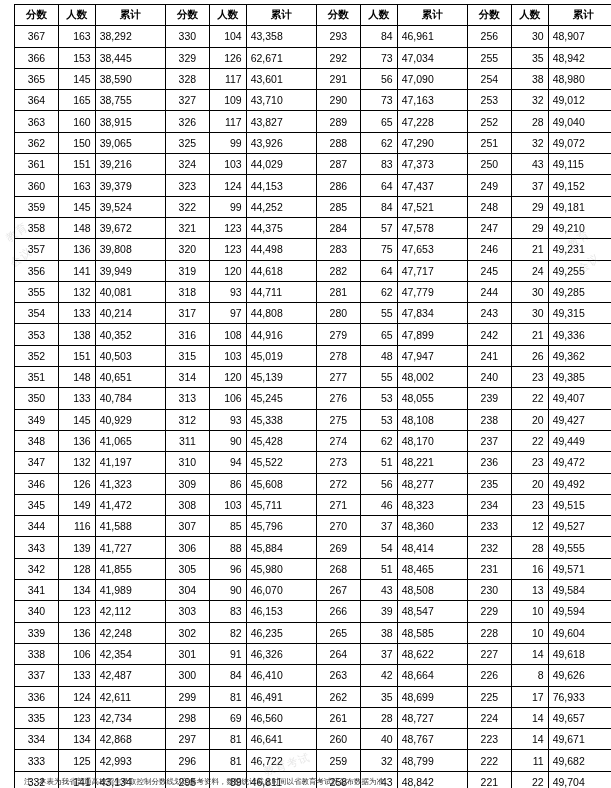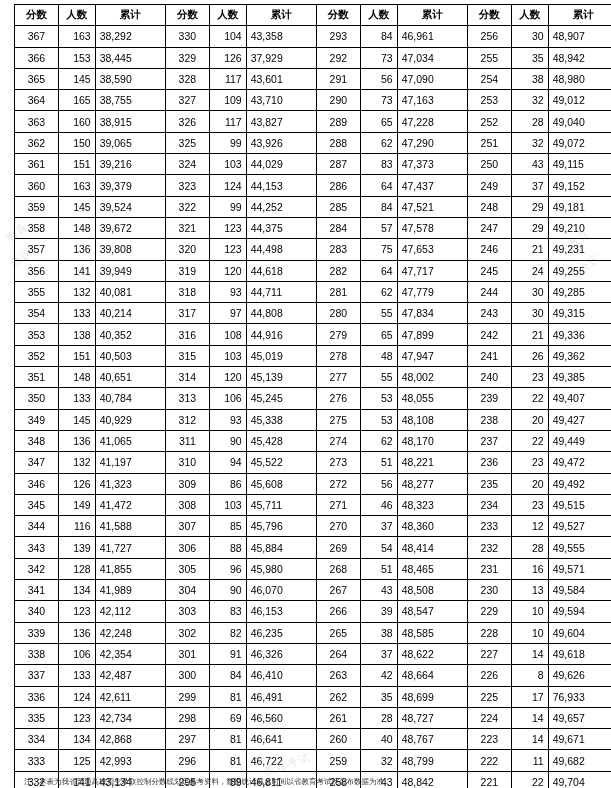--- a/index.html
+++ b/index.html
@@ -126,21 +126,21 @@
           <td class="score">256</td>
           <td class="count">30</td>
           <td class="cum">48,907</td>
         </tr>
         <tr>
           <td class="score">366</td>
           <td class="count">153</td>
           <td class="cum">38,445</td>
           <td class="score">329</td>
           <td class="count">126</td>
-          <td class="cum">37,929</td>
+          <td class="cum">62,671</td>
           <td class="score">292</td>
           <td class="count">73</td>
           <td class="cum">47,034</td>
           <td class="score">255</td>
           <td class="count">35</td>
           <td class="cum">48,942</td>
         </tr>
         <tr>
           <td class="score">365</td>
           <td class="count">145</td>

